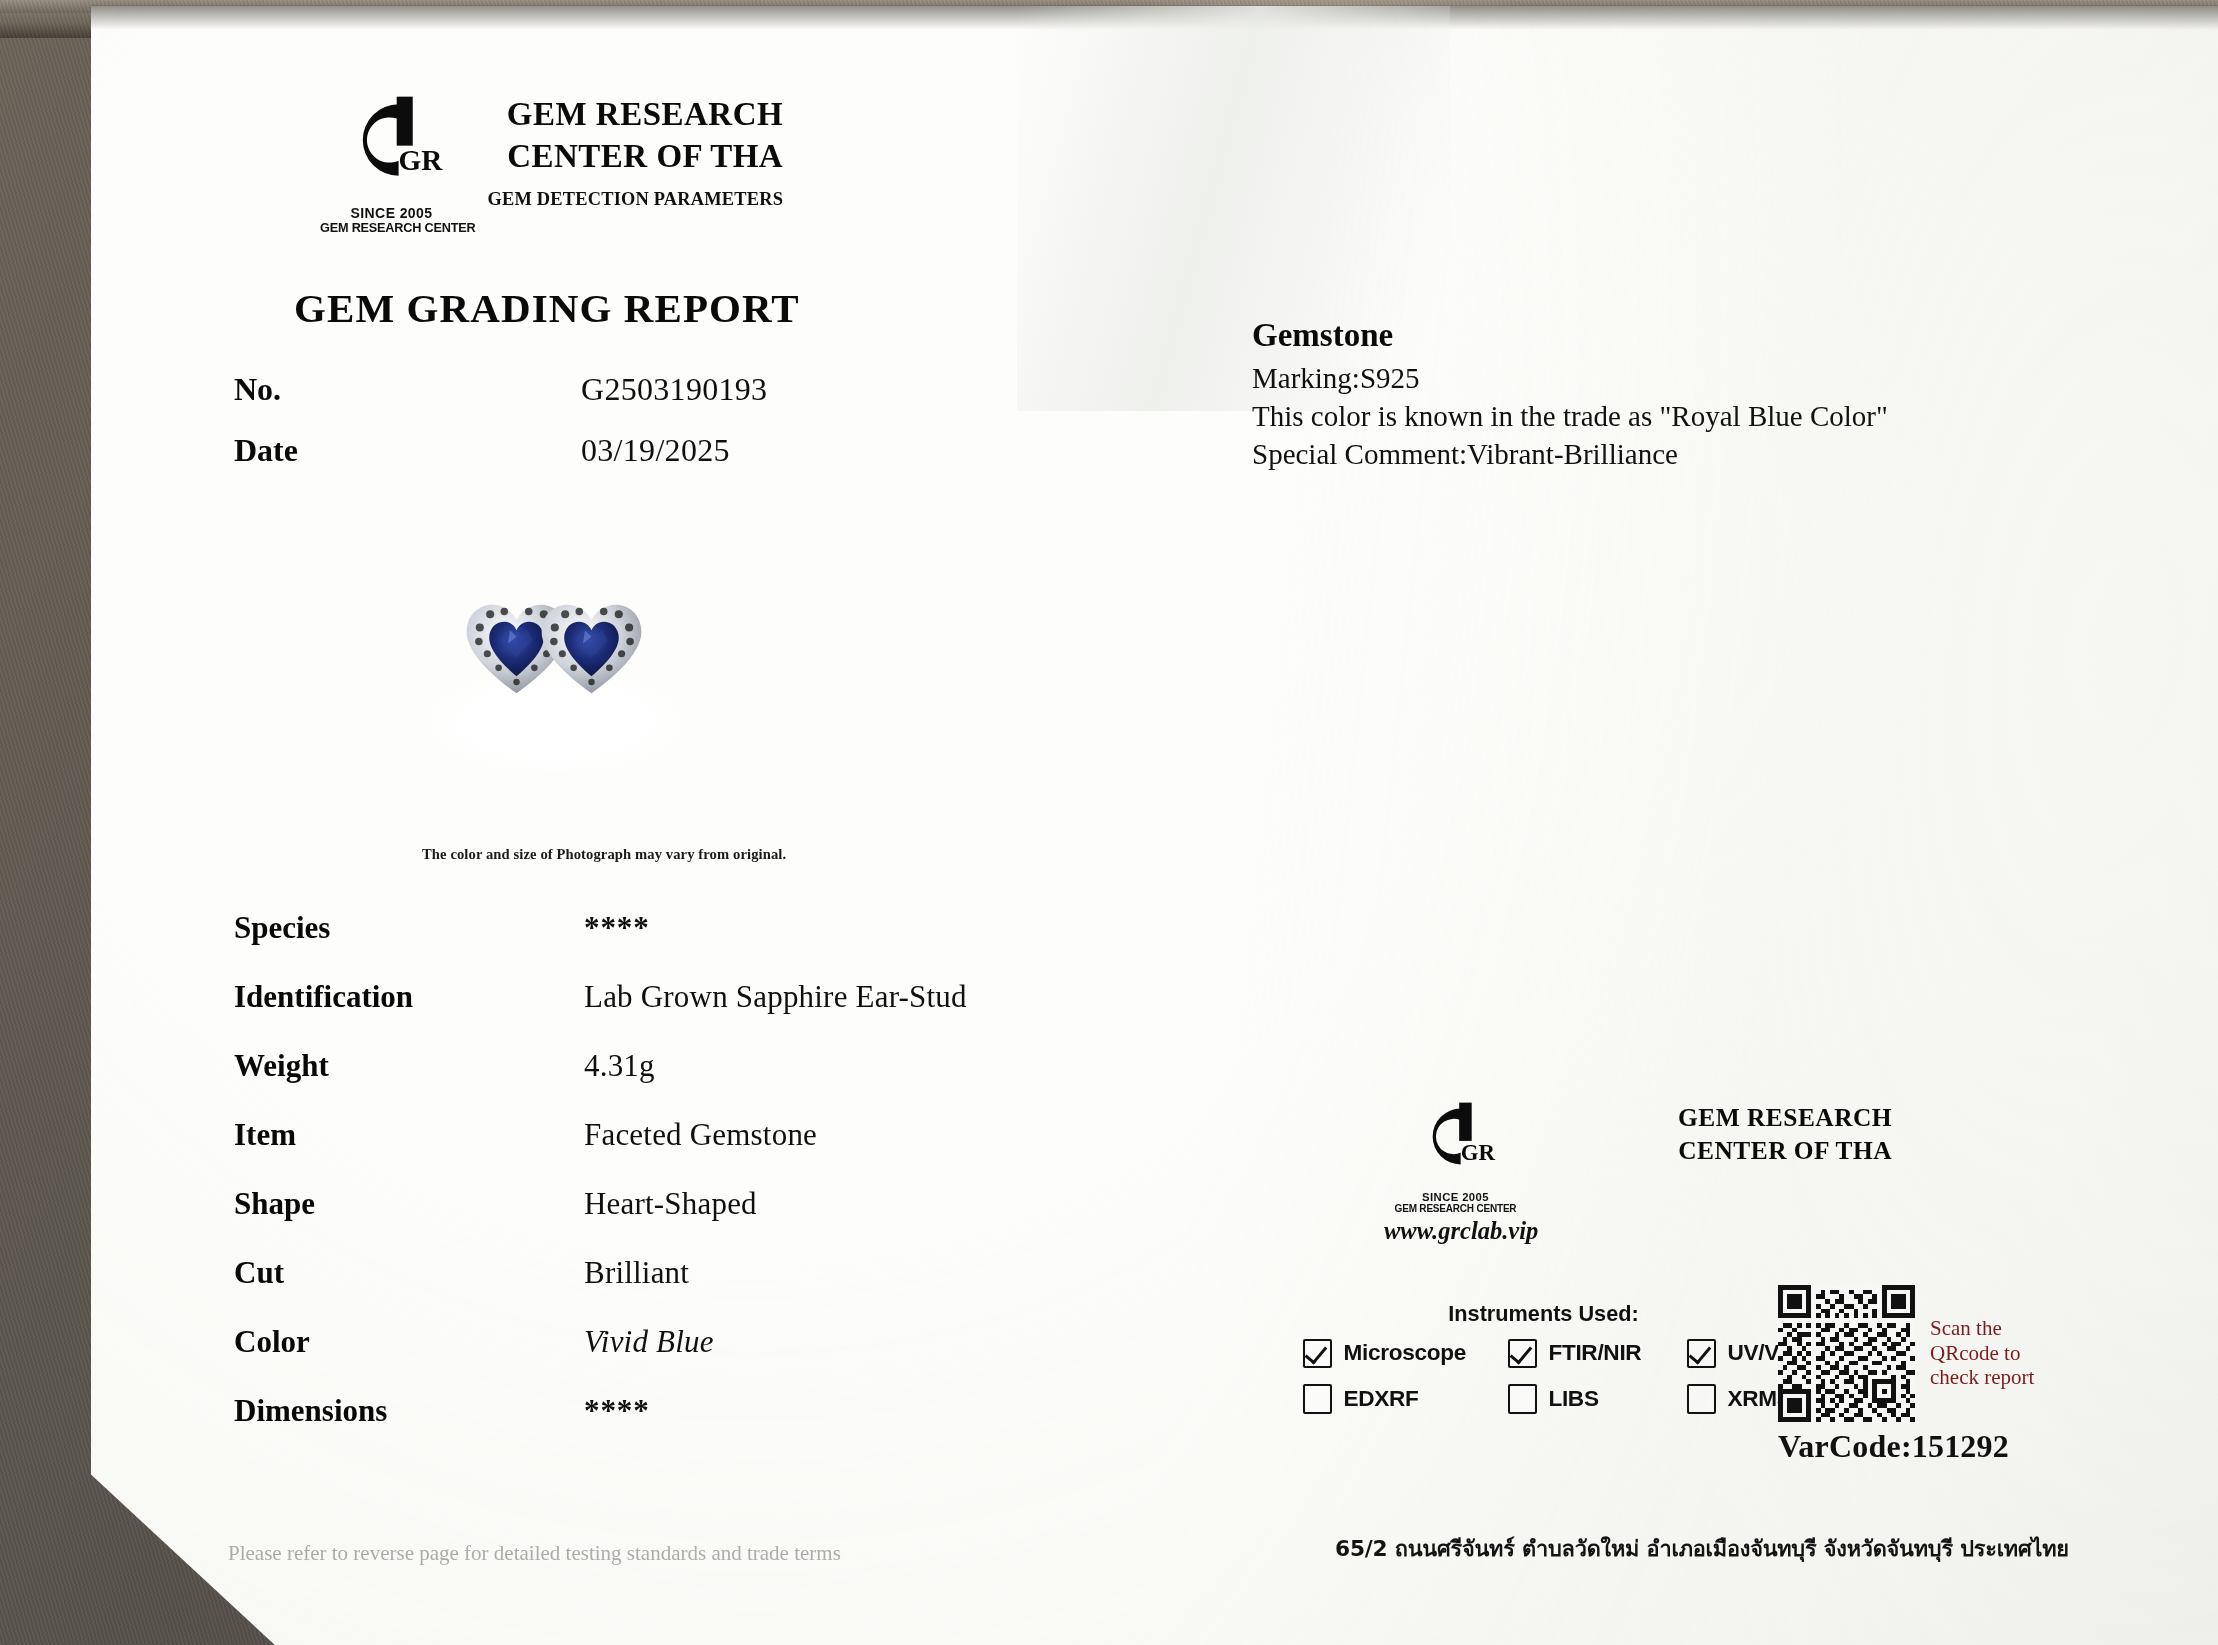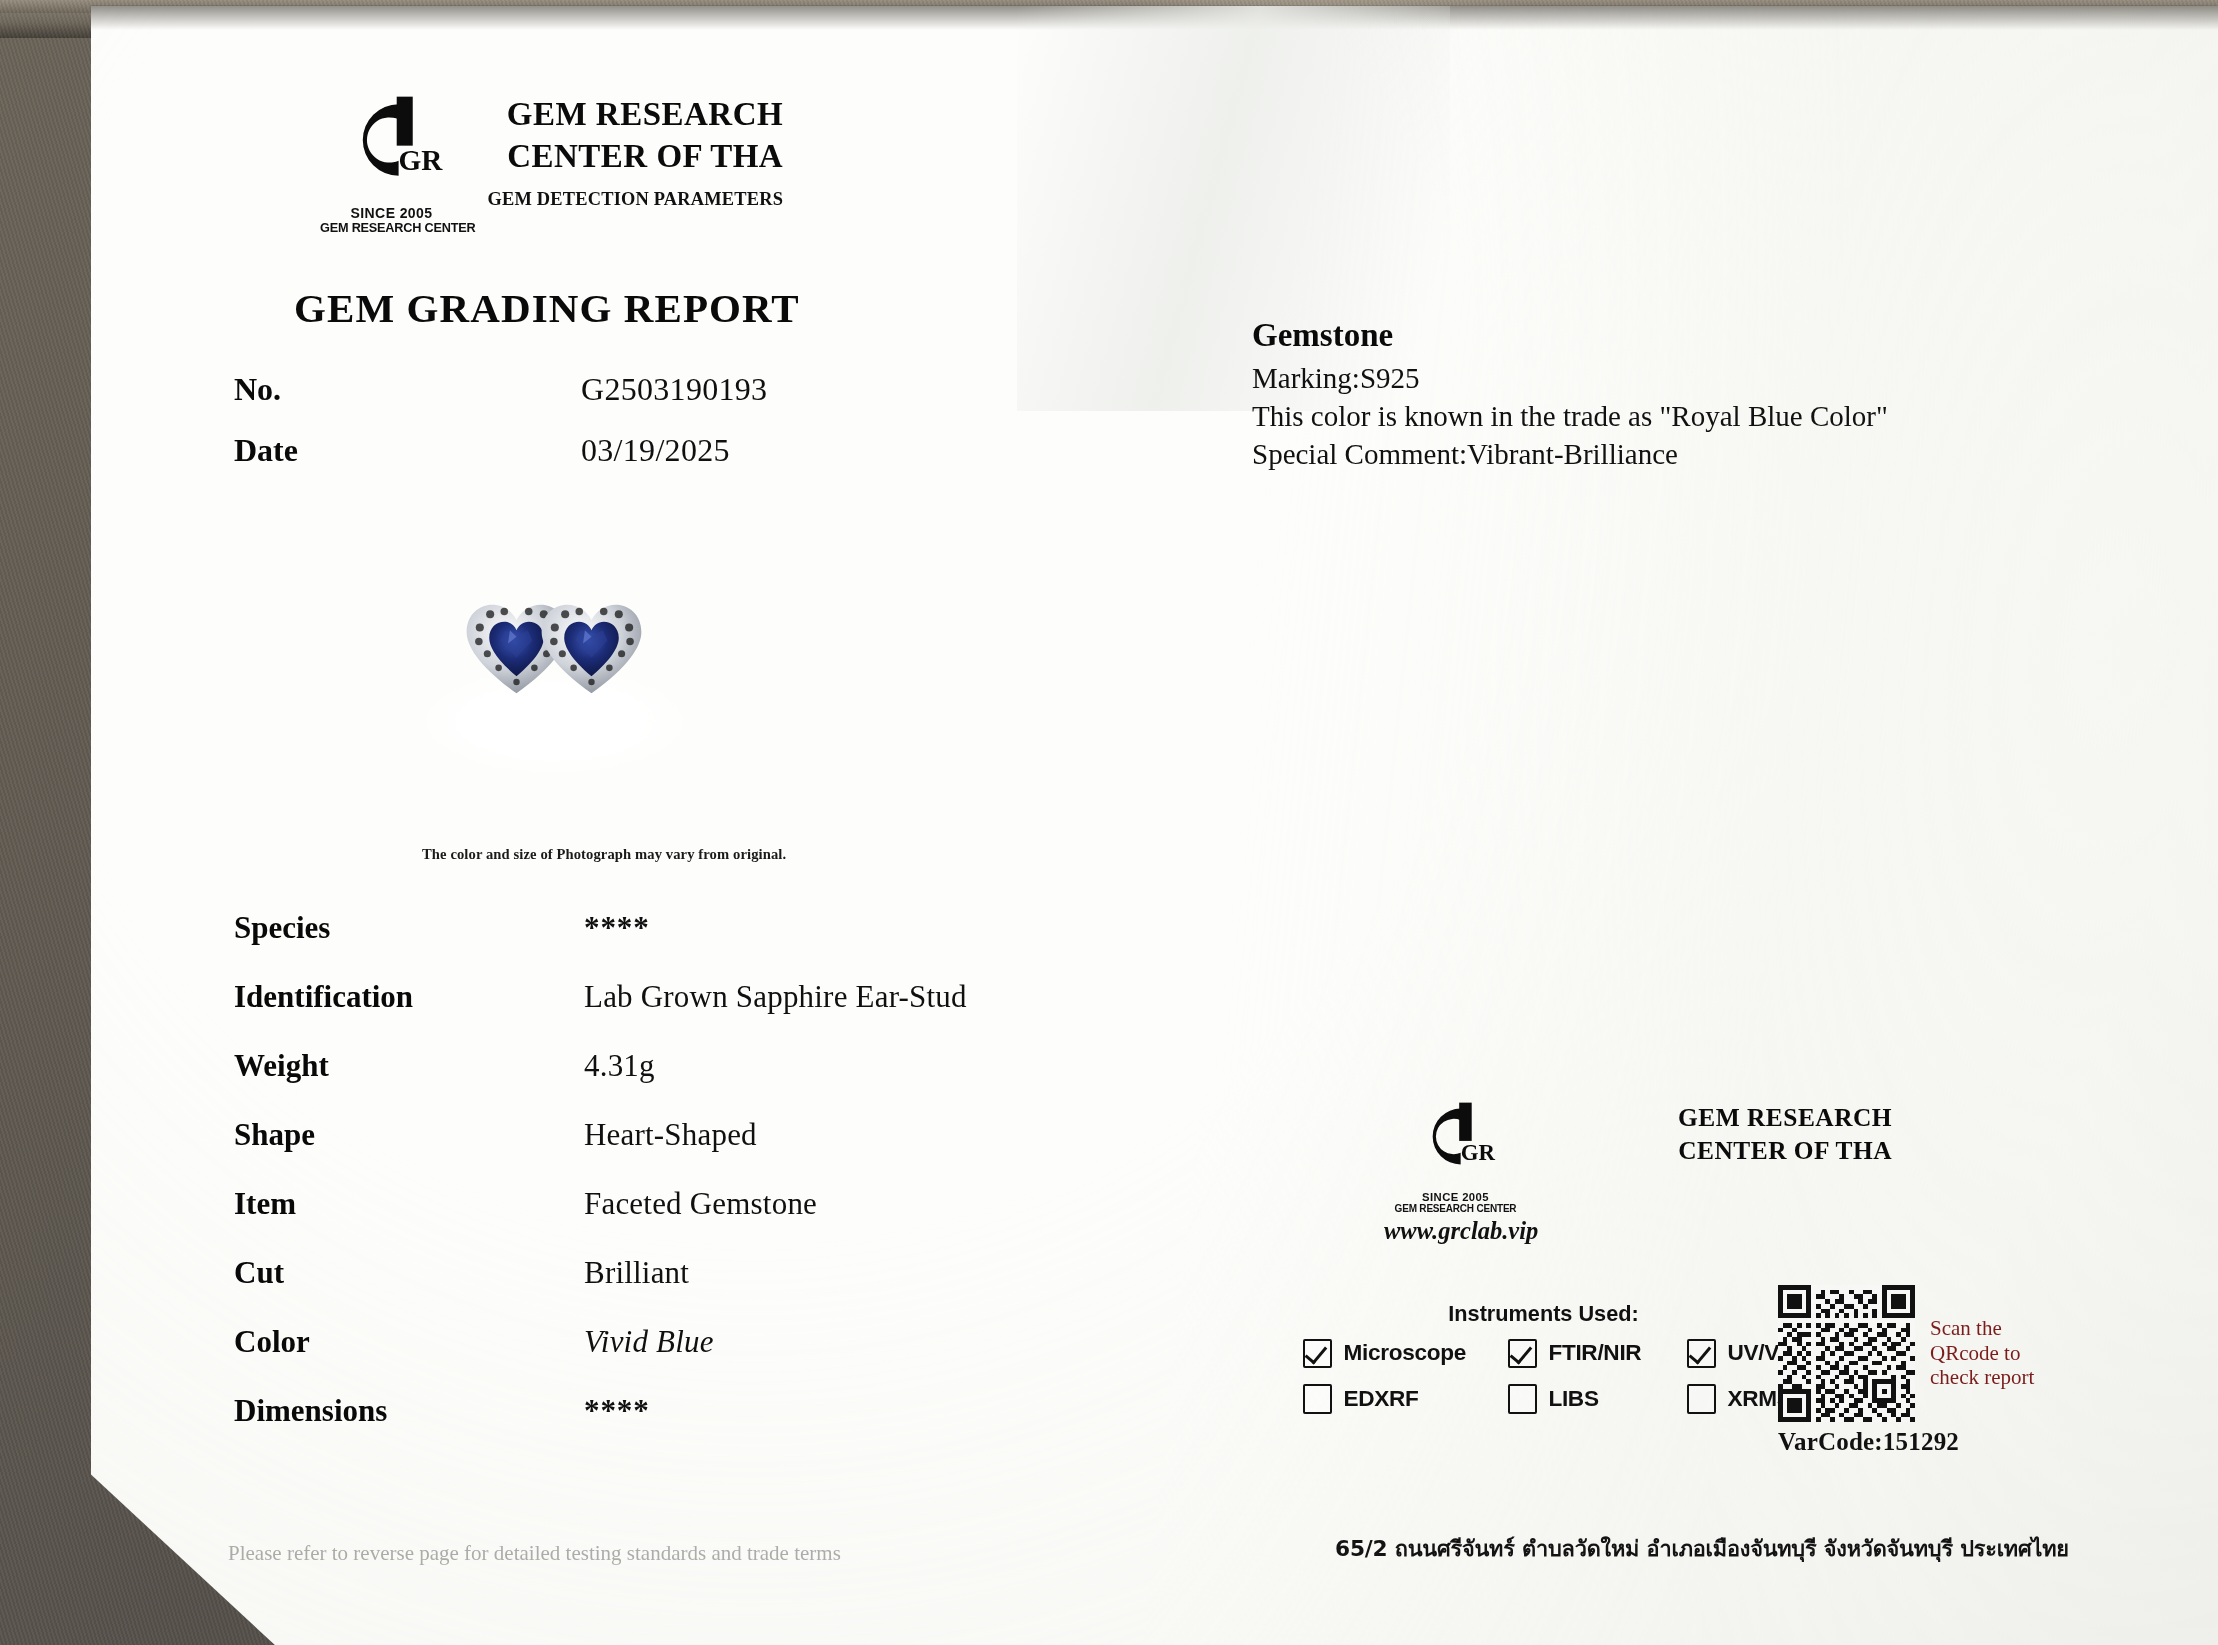--- a/index.html
+++ b/index.html
@@ -368,21 +368,21 @@
   }
   #qr-caption {
     font-size: 21px;
     line-height: 1.17;
     color: #7f1d1d;
     white-space: nowrap;
   }
   #varcode {
     margin-top: 6.6px;
     font-weight: 700;
-    font-size: 25px;
+    font-size: 32px;
     color: #111;
     letter-spacing: 0.2px;
   }
 
   
   #footer-left {
     position: absolute;
     left: 228px;
     top: 1535px;
     font-size: 21px;
@@ -559,27 +559,27 @@
       <div class="spec-label">Identification</div>
       <div class="spec-value">Lab Grown Sapphire Ear-Stud</div>
     </div>
 
     <div class="spec-row">
       <div class="spec-label">Weight</div>
       <div class="spec-value">4.31g</div>
     </div>
 
     <div class="spec-row">
+      <div class="spec-label">Item</div>
+      <div class="spec-value">Faceted Gemstone</div>
+    </div>
+
+    <div class="spec-row">
       <div class="spec-label">Shape</div>
       <div class="spec-value">Heart-Shaped</div>
-    </div>
-
-    <div class="spec-row">
-      <div class="spec-label">Item</div>
-      <div class="spec-value">Faceted Gemstone</div>
     </div>
 
     <div class="spec-row">
       <div class="spec-label">Cut</div>
       <div class="spec-value">Brilliant</div>
     </div>
 
     <div class="spec-row">
       <div class="spec-label">Color</div>
       <div class="spec-value italicish">Vivid Blue</div>

